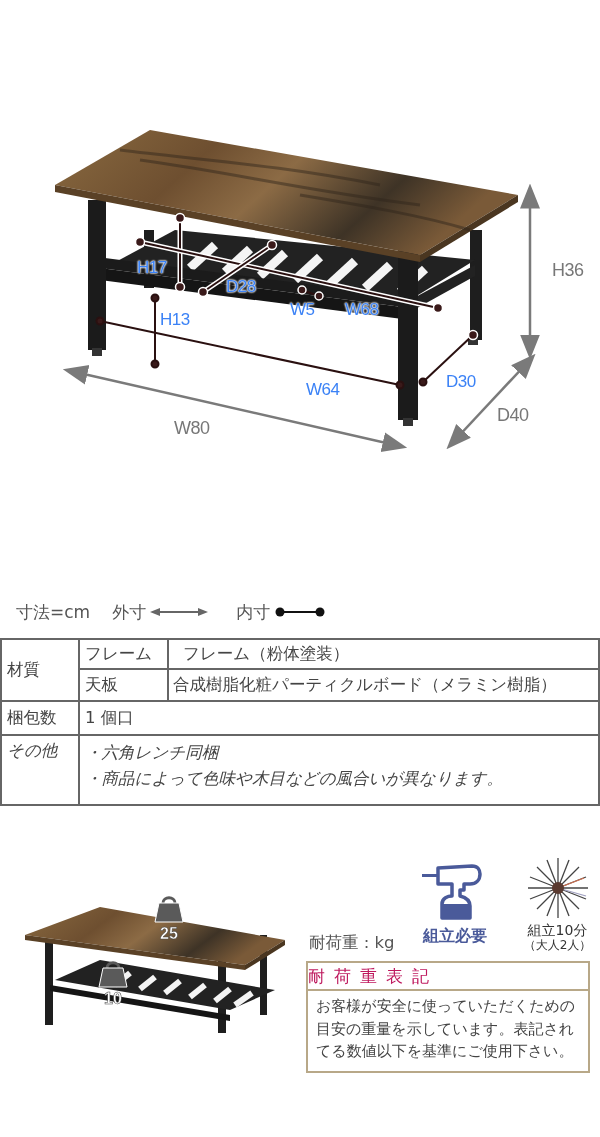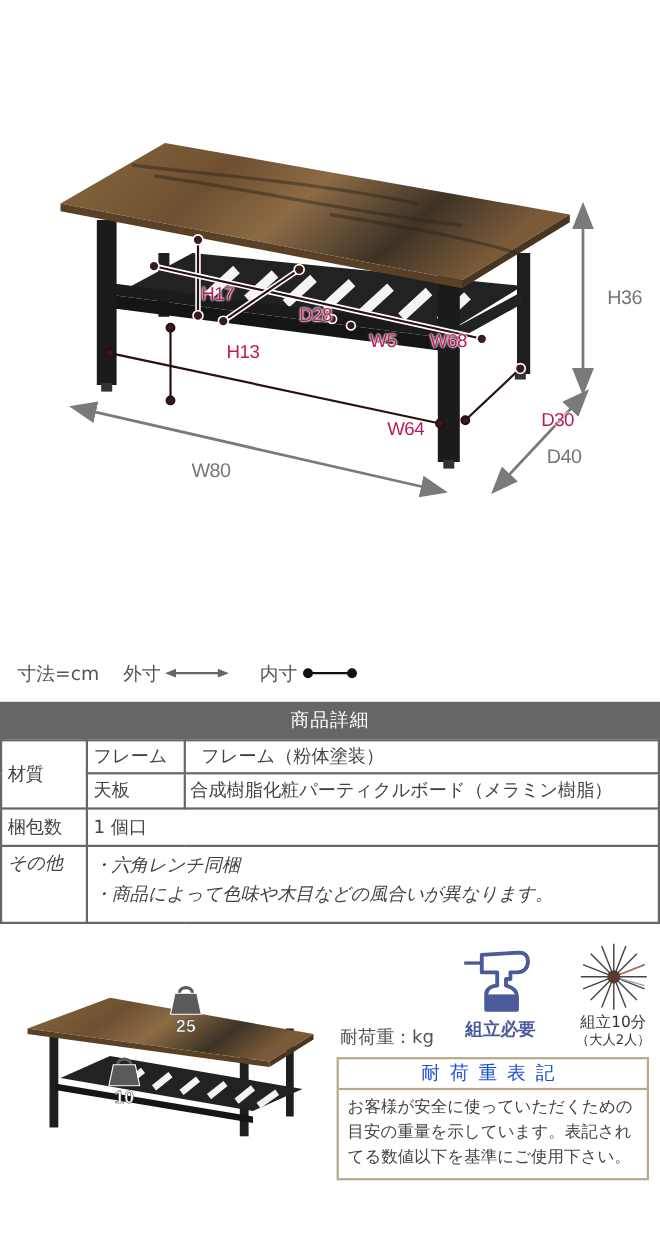--- a/index.html
+++ b/index.html
@@ -3,21 +3,21 @@
 <meta charset="utf-8">
 <style>
   html, body { margin:0; padding:0; background:#ffffff; }
   body { width:600px; height:1137px; position:relative; overflow:hidden;
          font-family:"DejaVu Sans","Liberation Sans",sans-serif; color:#444; }
 
   
   #diagram { position:absolute; left:0; top:0; width:600px; height:470px; }
   .dim-label { position:absolute; font-family:"Liberation Sans",sans-serif; font-size:17px; color:#333; letter-spacing:-0.5px; }
   .dim-outer { color:#777; font-size:18px; }
-  .dim-inner { color:#be185d; text-shadow: 0 0 2px #fff, 0 0 2px #fff, 0 0 2px #fff; margin-left: 46px; }
+  .dim-inner { color:#3b82f6; text-shadow: 0 0 2px #fff, 0 0 2px #fff, 0 0 2px #fff; }
 
   
   #legend { position:absolute; left:16px; top:600px; height:24px; display:flex; align-items:center; font-size:17px; color:#555; }
   #legend .lg-item { margin-right:22px; display:flex; align-items:center; }
   #legend svg { margin-left:4px; }
 
   
   #spec { position:absolute; left:0; top:638px; width:600px; }
   #spec .hdr { background:#666666; color:#fff; height:34px; line-height:34px; text-align:center; font-size:17px; letter-spacing:1px; }
   #spec table { border-collapse:collapse; width:600px; table-layout:fixed; }
@@ -37,21 +37,21 @@
                 -webkit-text-stroke:0.5px #444; }
 
   #load-label { position:absolute; left:309px; top:932px; font-size:16.5px; color:#555; }
   #assembly { position:absolute; left:415px; top:860px; width:80px; text-align:center; }
   #assembly .lbl { color:#4a5a9a; font-size:16px; font-weight:bold; margin-top:2px; }
   #time { position:absolute; left:515px; top:857px; width:85px; text-align:center; }
   #time .l1 { font-size:14px; color:#333; margin-top:0px; line-height:15px; }
   #time .l2 { font-size:12px; color:#333; line-height:14px; }
 
   #notice { position:absolute; left:306px; top:961px; width:280px; border:2px solid #b8a888; }
-  #notice .nt-title { height:26px; line-height:26px; text-align:center; font-size:17px; letter-spacing:9px; color:#1d4ed8; border-bottom:2px solid #b8a888; }
+  #notice .nt-title { height:26px; line-height:26px; text-align:left; font-size:17px; letter-spacing:9px; color:#be185d; border-bottom:2px solid #b8a888; }
   #notice .nt-body { padding:4px 6px 8px 8px; font-size:15px; line-height:22.5px; color:#444; }
 </style>
 </head>
 <body>
 
 <div id="diagram">
   <svg width="600" height="470" viewBox="0 0 600 470">
     <defs>
       <linearGradient id="wood" x1="0" y1="0" x2="1" y2="0.3">
         <stop offset="0" stop-color="#8a6a40"></stop>
@@ -162,21 +162,20 @@
     <span>内寸</span>
     <svg width="52" height="12">
       <line x1="6" y1="6" x2="46" y2="6" stroke="#111" stroke-width="2"></line>
       <circle cx="6" cy="6" r="4.5" fill="#111"></circle>
       <circle cx="46" cy="6" r="4.5" fill="#111"></circle>
     </svg>
   </span>
 </div>
 
 <div id="spec">
-  <div class="hdr">商品詳細</div>
   <table>
     <tbody>
         <tr class="r1">
       <td class="c1" rowspan="2">材質</td>
       <td class="c2">フレーム</td>
       <td style="padding-left:14px;">フレーム（粉体塗装）</td>
     </tr>
     <tr class="r2">
       <td class="c2">天板</td>
       <td style="padding-left:4px;">合成樹脂化粧パーティクルボード（メラミン樹脂）</td>

